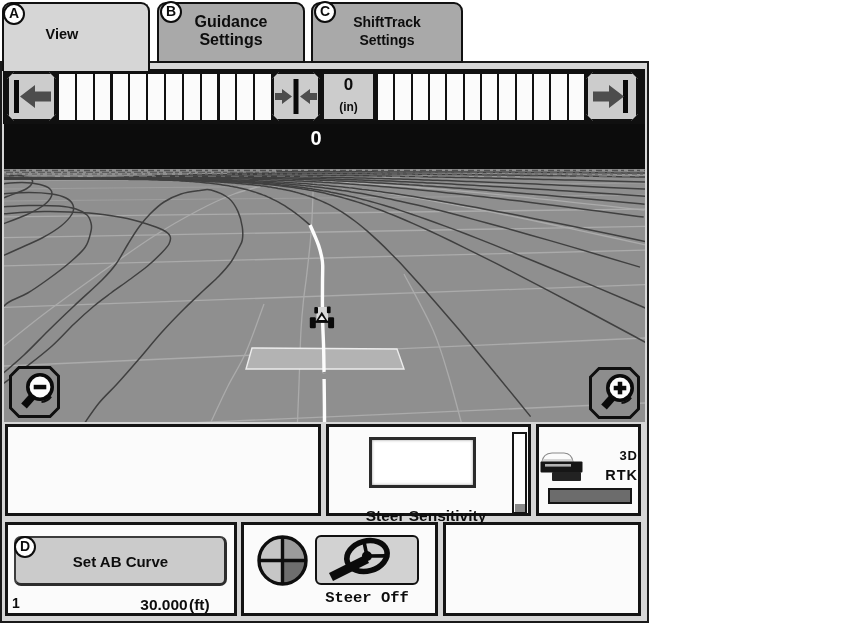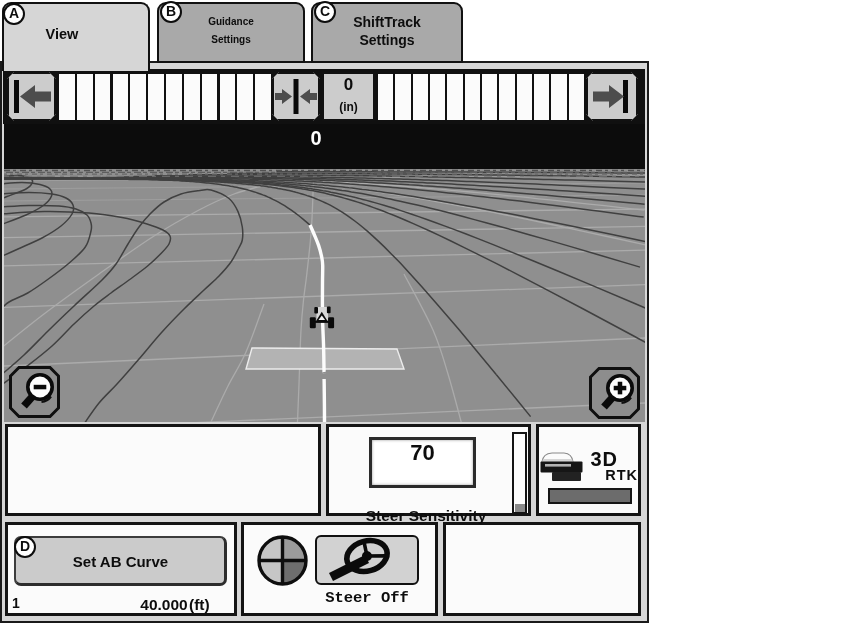--- a/index.html
+++ b/index.html
@@ -18,21 +18,21 @@
   <div class="abs" style="left:0;top:61px;width:649px;height:562px;background:#d6d6d6;border:2px solid #1a1a1a;"></div>
 
   <div class="abs" style="left:2px;top:2px;width:148px;height:69px;background:#d6d6d6;border:2.5px solid #111;border-bottom:none;border-radius:9px 9px 0 0;z-index:20;"></div>
 
   <div class="abs blab" style="left:2px;top:26px;width:120px;text-align:center;font-size:14.5px;z-index:21;">View</div>
 
   <div class="circ" style="left:3px;top:3px;">A</div>
 
   <div class="abs" style="left:157px;top:2px;width:148px;height:61px;background:#a9a9a9;border:2.5px solid #111;border-radius:9px 9px 0 0;z-index:5;"></div>
 
-  <div class="abs blab" style="left:157px;top:13px;width:148px;text-align:center;font-size:10px;line-height:18px;z-index:6;">Guidance<br>Settings</div>
+  <div class="abs blab" style="left:157px;top:13px;width:148px;text-align:center;font-size:16px;line-height:18px;z-index:6;">Guidance<br>Settings</div>
 
   <div class="circ" style="left:160px;top:1px;">B</div>
 
   <div class="abs" style="left:311px;top:2px;width:152px;height:61px;background:#a9a9a9;border:2.5px solid #111;border-radius:9px 9px 0 0;z-index:5;"></div>
 
   <div class="abs blab" style="left:311px;top:13px;width:152px;text-align:center;font-size:14px;line-height:18px;z-index:6;">ShiftTrack<br>Settings</div>
 
   <div class="circ" style="left:314px;top:1px;">C</div>
 
   <div class="abs" style="left:3px;top:69px;width:642px;height:55px;background:#101010;"></div>
@@ -175,55 +175,54 @@
     <rect x="24.7" y="18.8" width="12.6" height="4.5" fill="#0a0a0a"></rect>
     <rect x="28.75" y="14.75" width="4.5" height="12.6" fill="#0a0a0a"></rect>
   </svg>
 
   <div class="panel" style="left:5px;top:424px;width:316px;height:92px;"></div>
 
   <div class="panel" style="left:326px;top:424px;width:205px;height:92px;"></div>
 
   <div class="abs" style="left:369px;top:437px;width:107px;height:51px;background:#fff;border:3px solid #2b2b2b;box-shadow:inset 0 0 3px #999;z-index:5;"></div>
 
-  <div class="abs blab" style="left:369px;top:440px;width:107px;text-align:center;font-size:22px;z-index:6;">70</div>
 
   <div class="abs blab" style="left:326px;top:495px;width:200px;text-align:center;font-size:15.5px;z-index:6;margin-top:12px;">Steer Sensitivity</div>
 
   <div class="abs" style="left:512px;top:432px;width:15px;height:82px;background:#fdfdfd;border:2px solid #141414;z-index:5;"></div>
 
   <div class="abs" style="left:514.5px;top:504px;width:10px;height:8px;background:#8a8a8a;z-index:6;"></div>
 
   <div class="panel" style="left:536px;top:424px;width:105px;height:92px;"></div>
 
   <svg class="abs" style="left:539px;top:449px;z-index:5;" width="46" height="33" viewBox="0 0 46 33">
     <path d="M3 13 Q4 4.5 13 4 L25 4 Q33 4.5 34 13 Z" fill="#fbfbfb" stroke="#8a8a8a" stroke-width="1.2"></path>
     <path d="M4 10 L33 10 L34 13 L3 13 Z" fill="#d5d5d5"></path>
     <rect x="1.5" y="12.5" width="42" height="11" rx="1" fill="#161616"></rect>
     <rect x="13" y="23" width="29" height="9" rx="1" fill="#222222"></rect>
     <rect x="6" y="15" width="26" height="2.6" fill="#e8e8e8" opacity="0.75"></rect>
   </svg>
 
-  <div class="abs blab" style="left:556px;top:448px;width:62px;text-align:right;font-size:20px;letter-spacing:1px;z-index:5;">3D</div>
+  <div class="abs blab" style="left:576px;top:448px;width:62px;text-align:right;font-size:13px;letter-spacing:1px;z-index:5;">3D</div>
 
   <div class="abs blab" style="left:576px;top:467px;width:62px;text-align:right;font-size:14.5px;letter-spacing:1px;z-index:5;">RTK</div>
 
   <div class="abs" style="left:548px;top:488px;width:84px;height:16px;background:#6c6c6c;border:2px solid #161616;z-index:5;"></div>
 
   <div class="panel" style="left:5px;top:522px;width:232px;height:94px;"></div>
 
   <div class="abs" style="left:14px;top:536px;width:213px;height:50px;background:#cbcbcb;border:2px solid #3c3c3c;border-right:3.5px solid #2d2d2d;border-bottom:3.5px solid #2d2d2d;border-radius:7px;z-index:5;"></div>
 
   <div class="abs blab" style="left:14px;top:553px;width:213px;text-align:center;font-size:15px;z-index:6;">Set AB Curve</div>
 
   <div class="circ" style="left:14px;top:536px;z-index:7;">D</div>
 
   <div class="abs blab" style="left:12px;top:595px;font-size:14px;z-index:5;">1</div>
 
-  <div class="abs blab" style="left:100px;top:596px;width:150px;text-align:center;font-size:15.5px;z-index:5;">40.000 (ft)</div>
+  <div class="abs blab" style="left:100px;top:596px;width:150px;text-align:center;font-size:15.5px;z-index:5;">30.000 (ft)</div>
 
   <div class="panel" style="left:241px;top:522px;width:197px;height:94px;"></div>
 
   <svg class="abs" style="left:256px;top:534px;z-index:5;" width="53" height="53" viewBox="0 0 53 53">
     <g>
       <path d="M26.5 26.5 L26.5 3 A23.5 23.5 0 0 0 3 26.5 Z" fill="#c6c6c6"></path>
       <path d="M26.5 26.5 L50 26.5 A23.5 23.5 0 0 0 26.5 3 Z" fill="#9b9b9b"></path>
       <path d="M26.5 26.5 L3 26.5 A23.5 23.5 0 0 0 26.5 50 Z" fill="#c6c6c6"></path>
       <path d="M26.5 26.5 L26.5 50 A23.5 23.5 0 0 0 50 26.5 Z" fill="#6e6e6e"></path>
       <circle cx="26.5" cy="26.5" r="23.5" fill="none" stroke="#0e0e0e" stroke-width="3.4"></circle>

